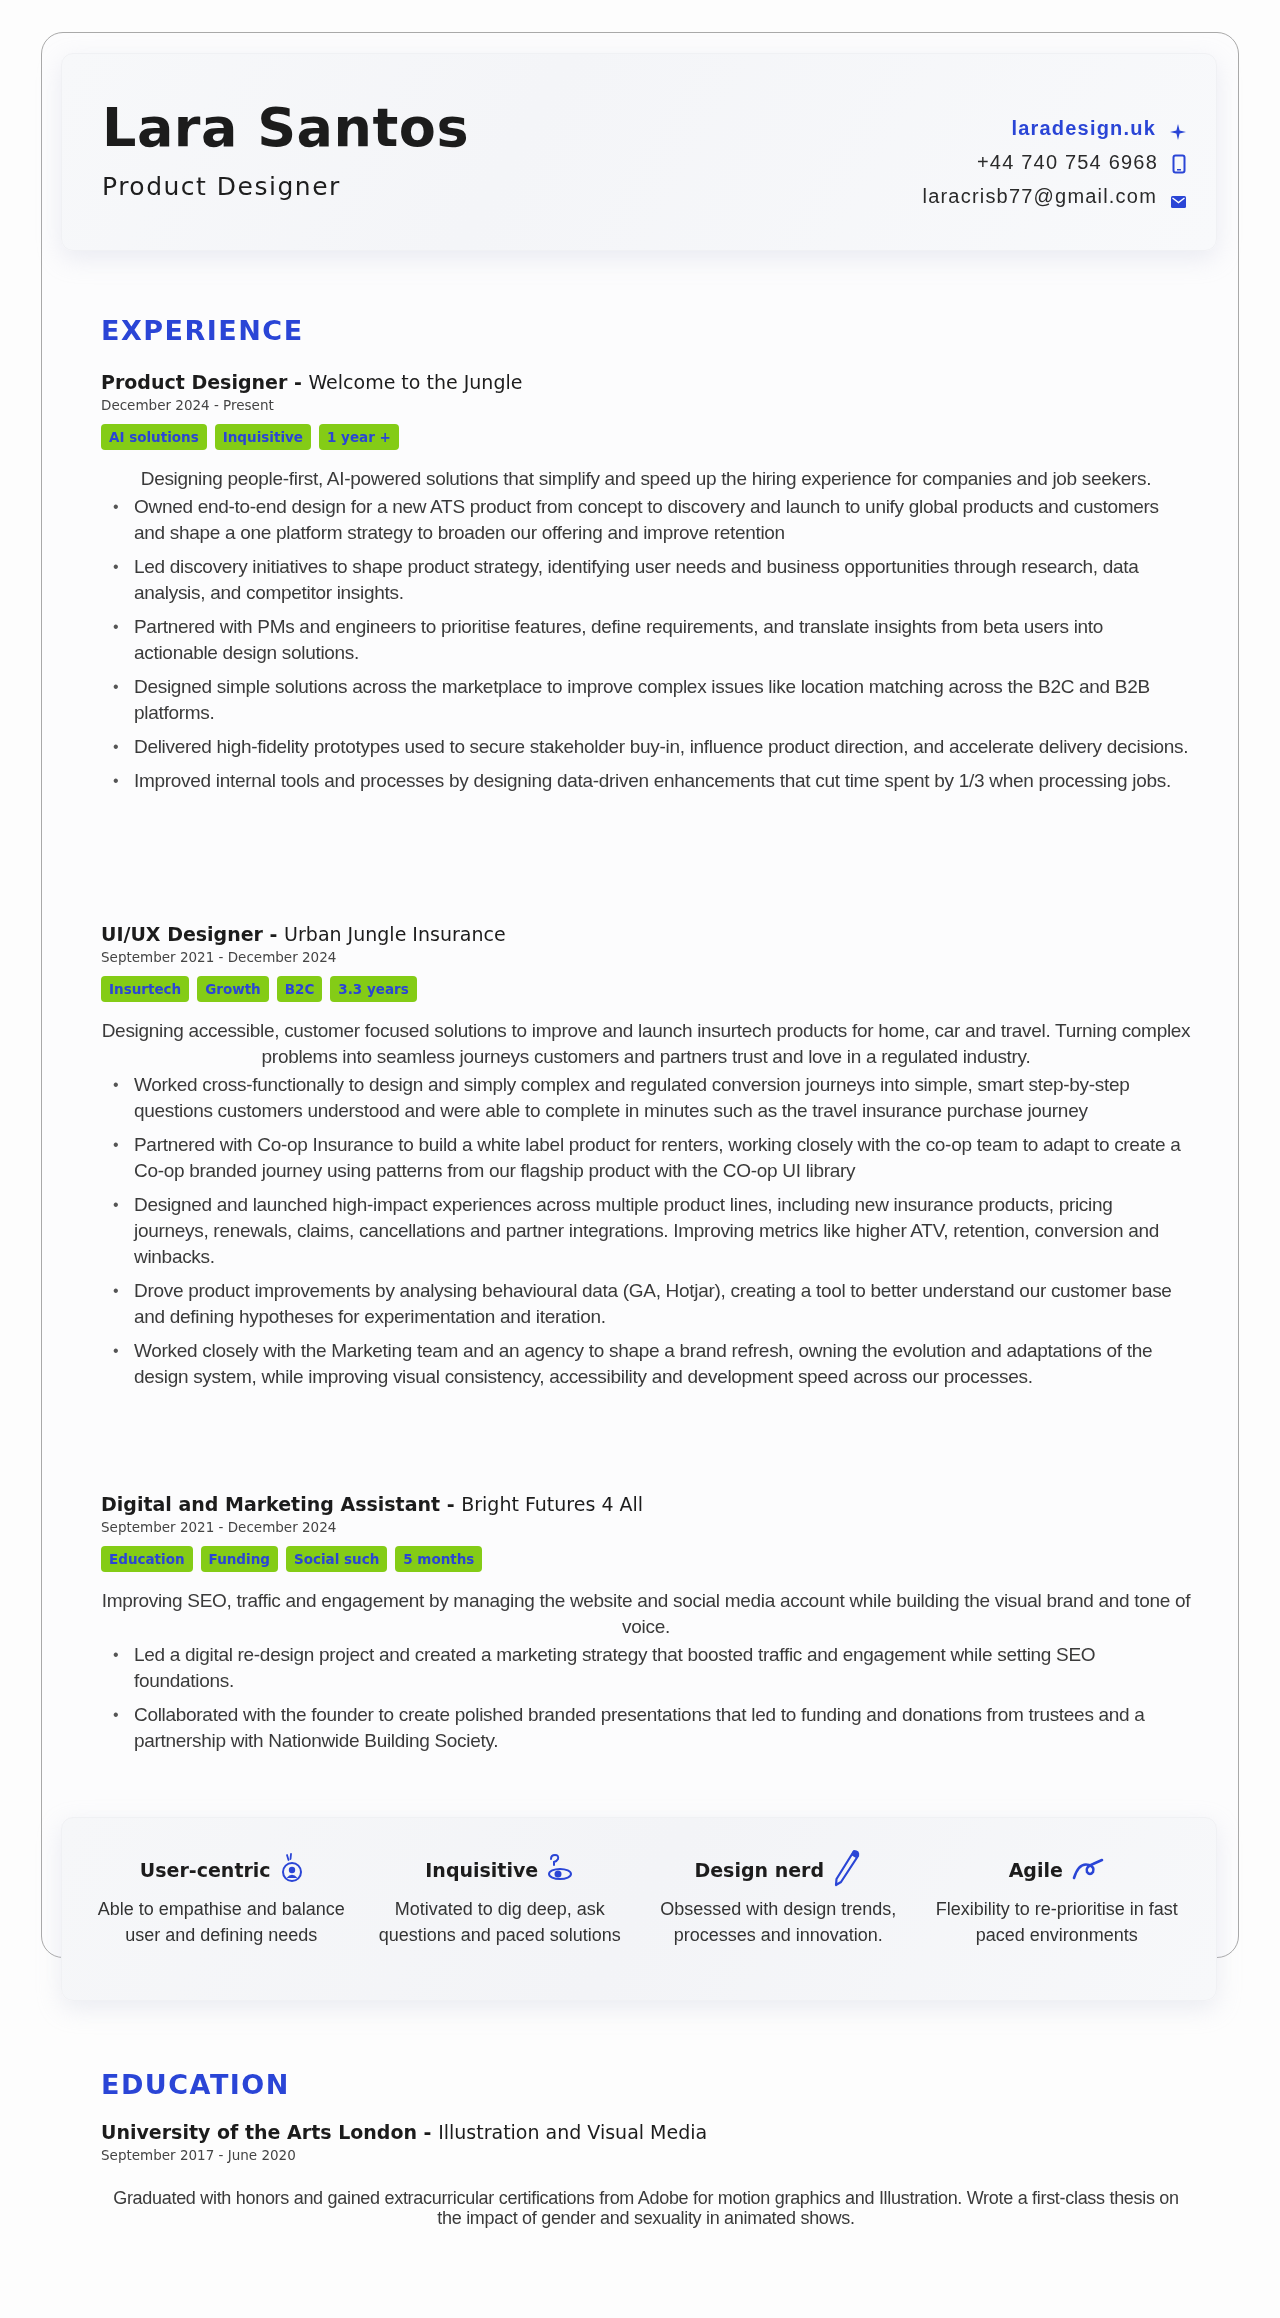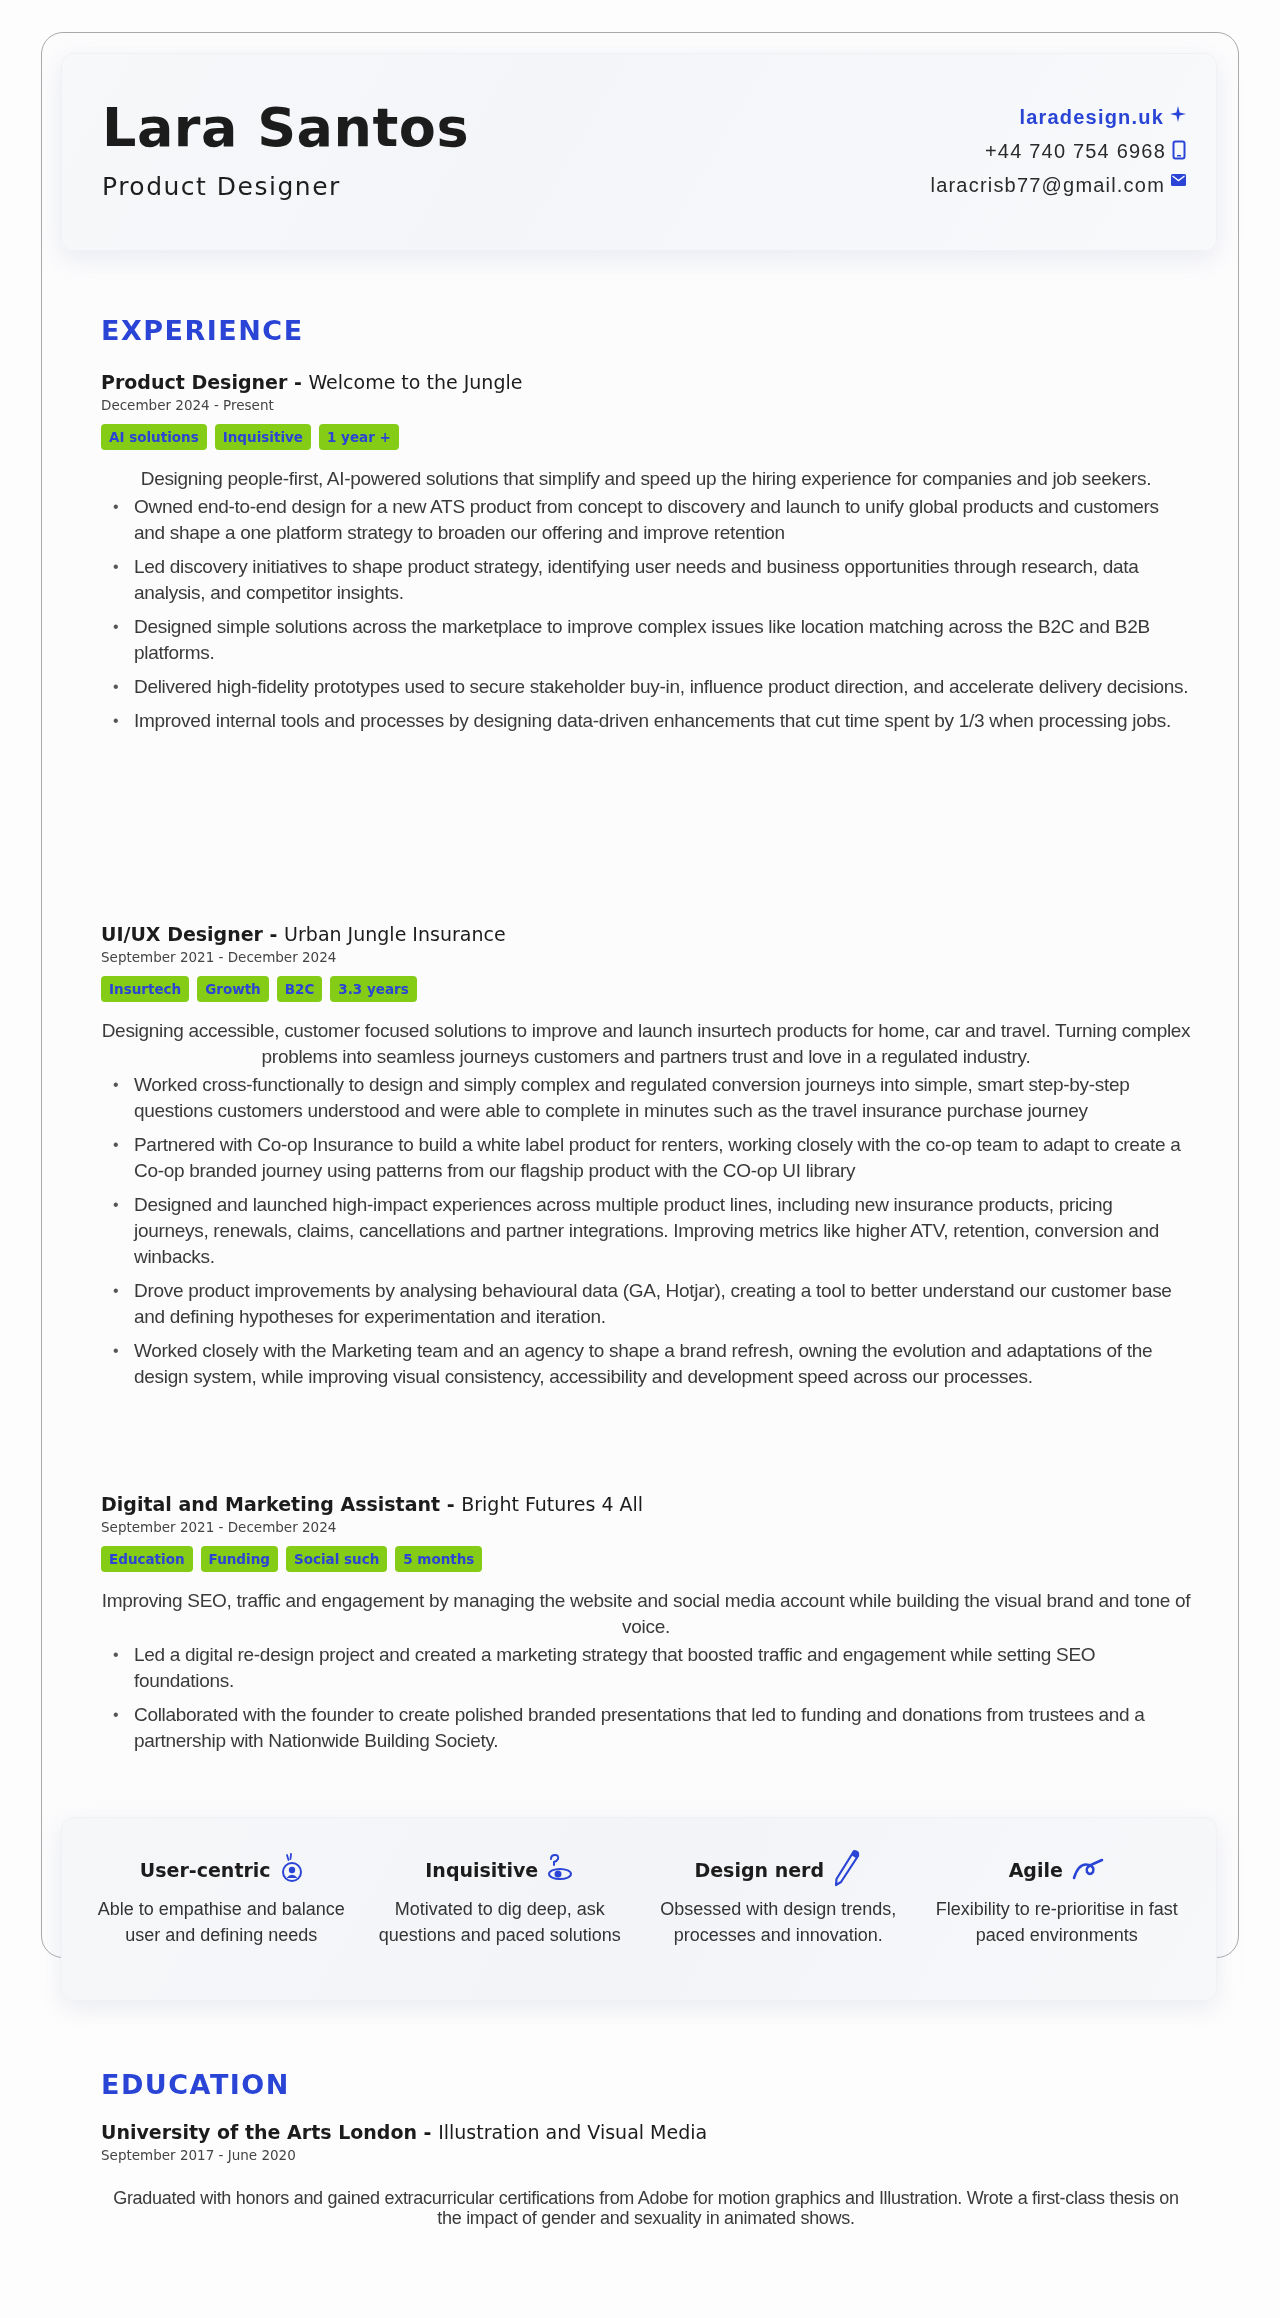--- a/index.html
+++ b/index.html
@@ -37,22 +37,22 @@
       position: absolute; left: 40px; top: 118px;
       font-size: 25px; font-weight: 400; letter-spacing: 1.5px;
       color: #1e1e1e;
       font-family: "DejaVu Sans", sans-serif;
     }
     .contact {
       position: absolute; right: 30px; top: 52px;
       text-align: right;
     }
     .contact-row {
-      display: flex; justify-content: flex-end; align-items: flex-start;
-      gap: 6px; height: 34px;
+      display: flex; justify-content: flex-end; align-items: flex-end;
+      gap: 14px; height: 34px;
       font-size: 20px; letter-spacing: 1.2px; color: #2a2a2a;
     }
     .contact-row.web { color: #2a45d6; font-weight: 700; }
     .icon-blue { color: #2a45d6; display: inline-flex; align-items: center; }
 
     .section-title {
       position: absolute; left: 59px;
       font-family: "DejaVu Sans", sans-serif;
       font-size: 27px; font-weight: 700; letter-spacing: 1.5px;
       color: #2a45d6;
@@ -166,20 +166,21 @@
     <div class="job-date">December 2024 - Present</div>
     <div class="tags">
       <span class="tag">AI solutions</span>
       <span class="tag">Inquisitive</span>
       <span class="tag">1 year +</span>
     </div>
     <div class="summary">Designing people-first, AI-powered solutions that simplify and speed up the hiring experience for companies and job seekers.</div>
     <ul class="bullets">
       <li>Owned end-to-end design for a new ATS product from concept to discovery and launch to unify global products and customers and shape a one platform strategy to broaden our offering and improve retention</li>
       <li>Led discovery initiatives to shape product strategy, identifying user needs and business opportunities through research, data analysis, and competitor insights.</li>
+      <li>Partnered with PMs and engineers to prioritise features, define requirements, and translate insights from beta users into actionable design solutions.</li>
       <li>Designed simple solutions across the marketplace to improve complex issues like location matching across the B2C and B2B platforms.</li>
       <li>Delivered high-fidelity prototypes used to secure stakeholder buy-in, influence product direction, and accelerate delivery decisions.</li>
       <li>Improved internal tools and processes by designing data-driven enhancements that cut time spent by 1/3 when processing jobs.</li>
     </ul>
   </div>
 
   <div class="job" style="top:888px;">
     <div class="job-title"><b>UI/UX Designer - </b><span class="company">Urban Jungle Insurance</span></div>
     <div class="job-date">September 2021 - December 2024</div>
     <div class="tags">

